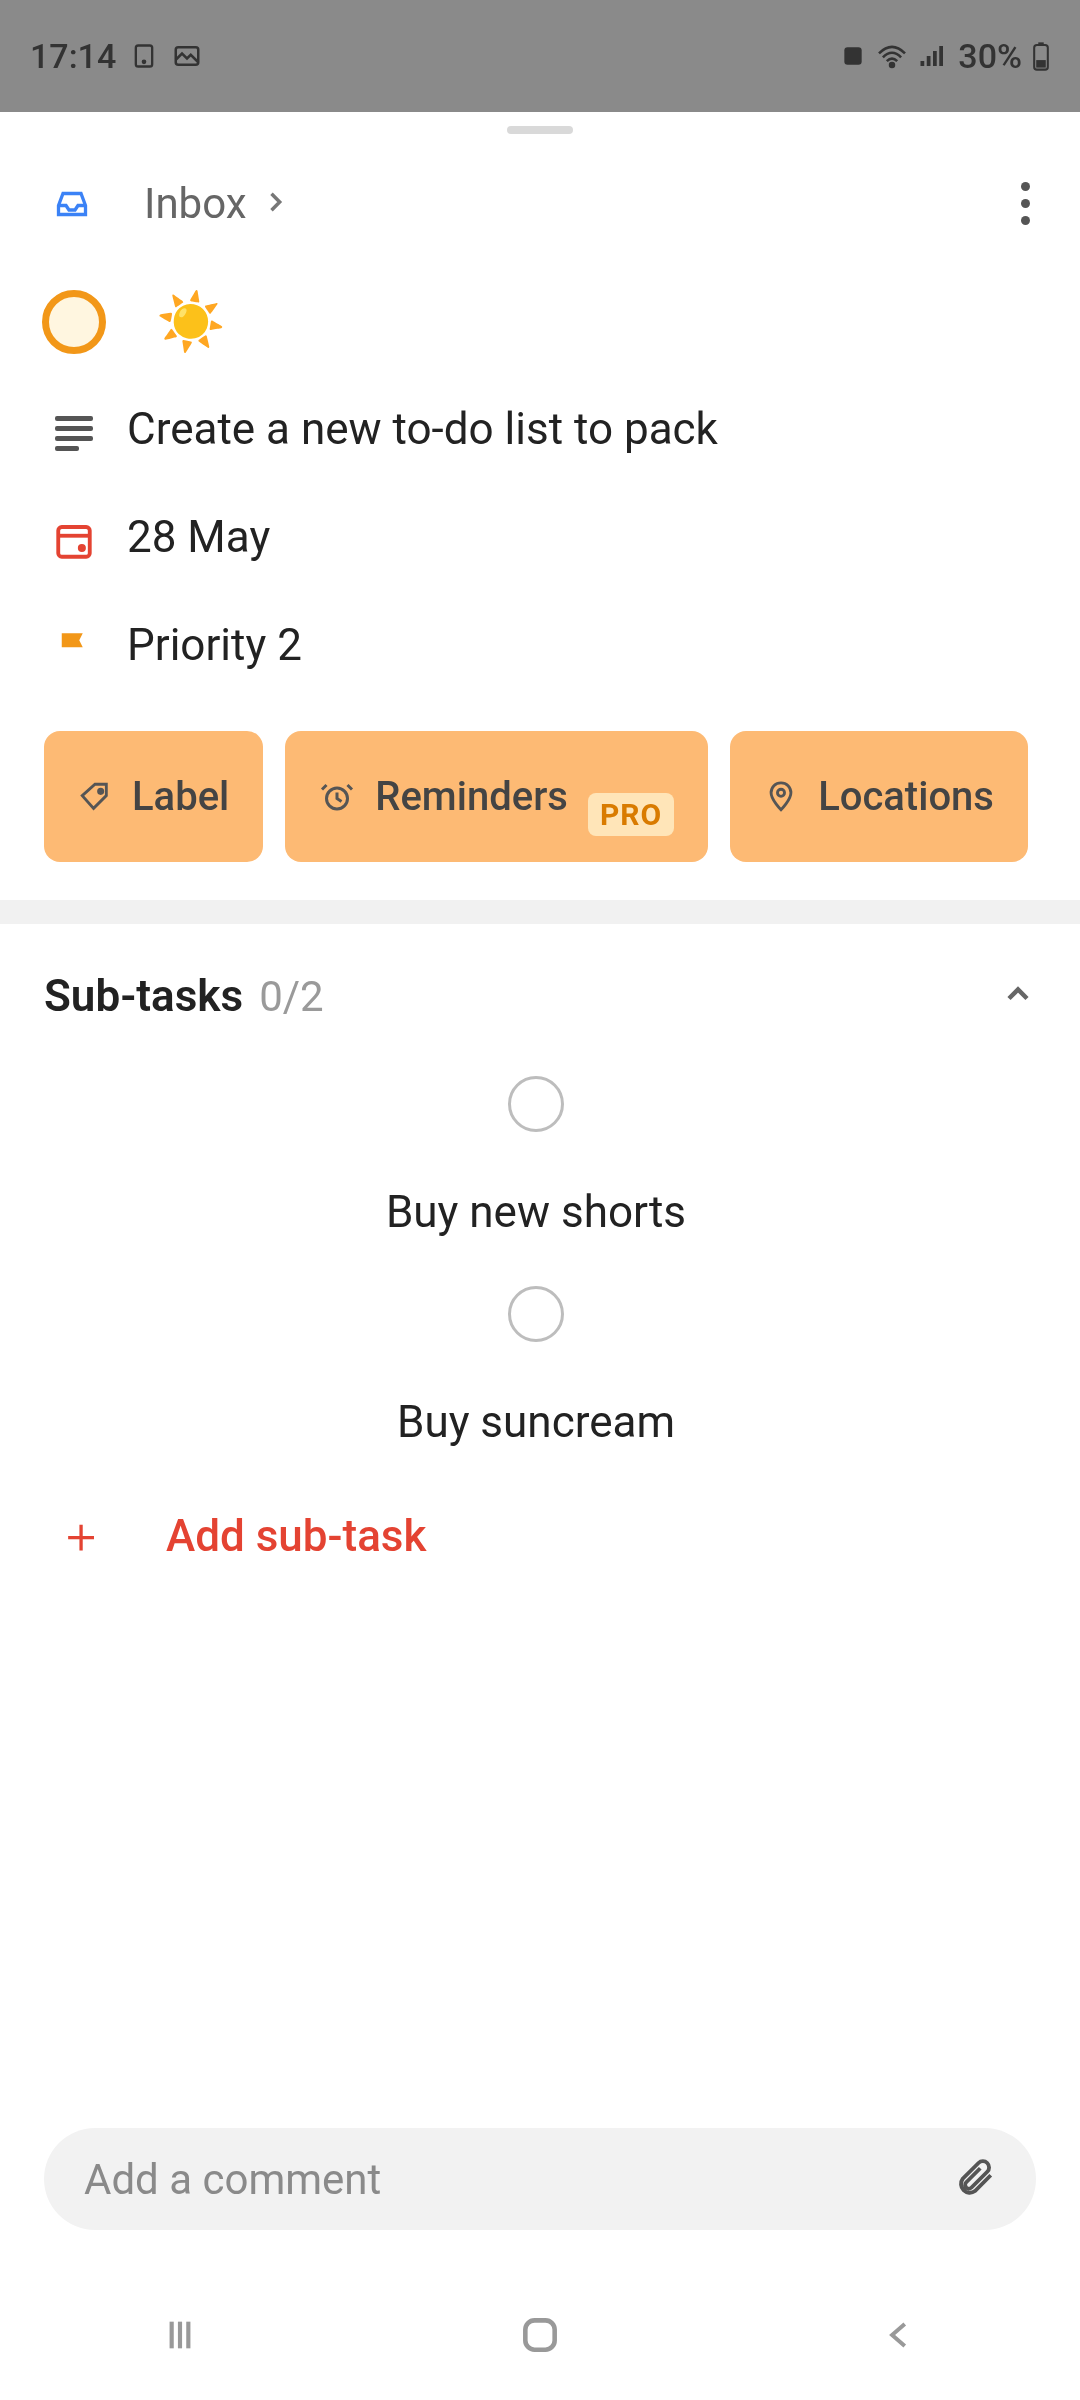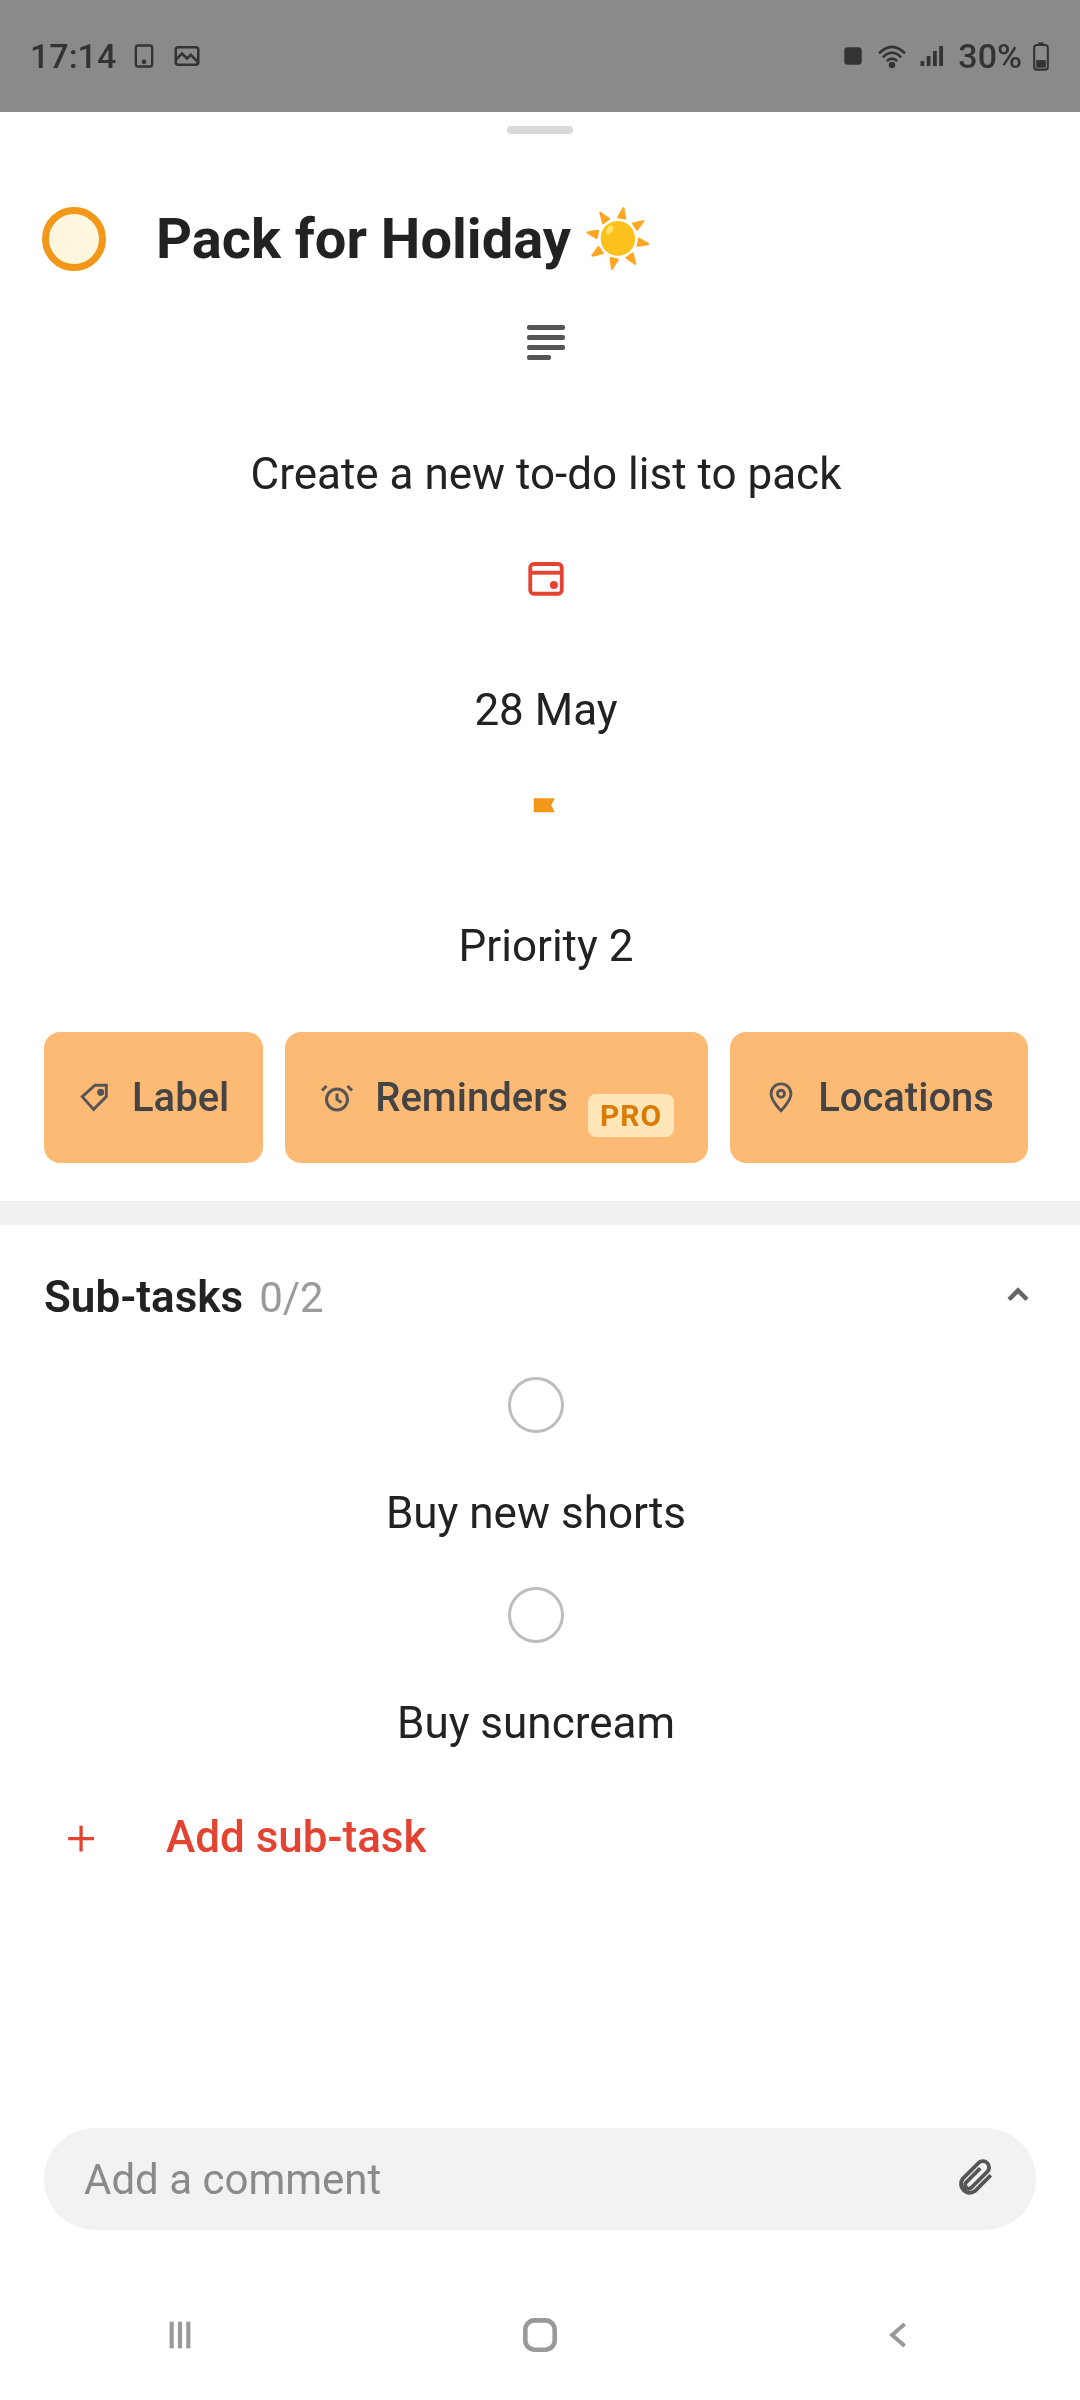--- a/index.html
+++ b/index.html
@@ -17,21 +17,21 @@
   .crumb-icon { width: 40px; height: 40px; display: flex; align-items: center; justify-content: center; }
   .crumb-text { font-size: 42px; color: #666; margin-left: 52px; font-weight: 400; }
   .crumb-chevron { margin-left: 14px; color: #777; }
   .more-btn { margin-left: auto; display: flex; flex-direction: column; gap: 8px; padding: 10px; }
   .more-btn .dot { width: 9px; height: 9px; background: #555; border-radius: 50%; }
   
   .title-row { display: flex; align-items: center; padding: 44px 40px 20px 42px; gap: 50px; }
   .check-circle { width: 64px; height: 64px; border: 7px solid #f29718; border-radius: 50%; flex-shrink: 0; background:#fff6e0;}
   .title-text { font-size: 56px; font-weight: 700; color: #222; display: flex; align-items: center; gap: 12px; }
   
-  .detail-row { display: flex; align-items: center; padding: 28px 40px 28px 52px; gap: 84px; flex-direction: column; }
+  .detail-row { display: flex; align-items: flex-end; padding: 28px 40px 28px 52px; gap: 31px; }
   .detail-icon { width: 44px; height: 44px; display: flex; align-items: center; justify-content: center; flex-shrink: 0; }
   .detail-text { font-size: 44px; color: #222; font-weight: 400;}
   
   .desc-lines { display:flex; flex-direction:column; gap:5px; align-items:flex-start;}
   .desc-lines span{display:block;height:5px;background:#555;border-radius:2px;}
   
   .chip-row { display: flex; gap: 22px; padding: 32px 40px 38px 44px; overflow: hidden; }
   .chip { background: #fdba74; border-radius: 16px; padding: 26px 34px; display: flex; align-items: center; gap: 20px; font-size: 40px; color: #444; font-weight: 500; white-space: nowrap; }
   .chip .pro { background: #ffe5b8; color: #d97b00; font-weight: 700; font-size: 30px; padding: 4px 12px; border-radius: 8px; letter-spacing: 1px; margin-top: 36px; }
   
@@ -105,25 +105,44 @@
           <rect x="4" y="1" width="4" height="2" fill="#333"></rect>
           <rect x="2.5" y="14" width="7" height="5.5" fill="#333"></rect>
         </svg>
     </span>
   </div>
 </div>
 
 <div class="sheet">
   <div class="drag-handle"></div>
 
+  <div class="crumb-row">
+    <span class="crumb-icon">
+      <svg width="36" height="36" viewBox="0 0 24 24" fill="none" stroke="#3b82f6" stroke-width="2.2">
+          <path d="M4 4h16v14H4z" stroke="none"></path>
+          <path d="M3 13l3-8h12l3 8v6H3z"></path>
+          <path d="M3 13h5l2 3h4l2-3h5"></path>
+        </svg>
+    </span>
+    <span class="crumb-text">Inbox</span>
+    <span class="crumb-chevron">
+      <svg width="28" height="28" viewBox="0 0 24 24" fill="none" stroke="#777" stroke-width="3">
+          <path d="M9 5l7 7-7 7"></path>
+        </svg>
+    </span>
+    <div class="more-btn">
+      <span class="dot"></span>
+        <span class="dot"></span>
+        <span class="dot"></span>
+    </div>
+  </div>
 
   <div class="title-row">
     <div class="check-circle"></div>
     <div class="title-text">
-      <span>Pack for Holiday</span>
       <span>☀️</span>
     </div>
   </div>
 
   <div class="detail-row">
     <span class="detail-icon">
       <span class="desc-lines">
         <span style="width:38px"></span>
           <span style="width:38px"></span>
           <span style="width:38px"></span>

